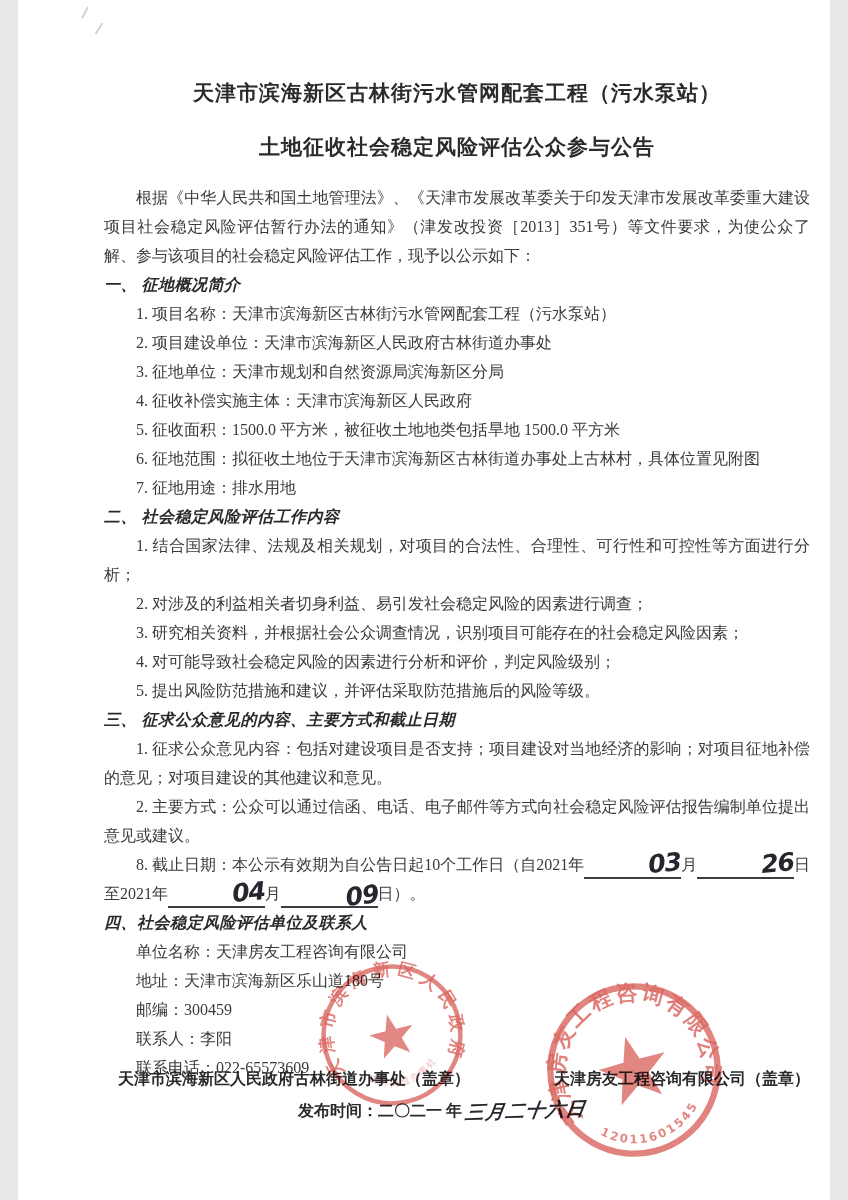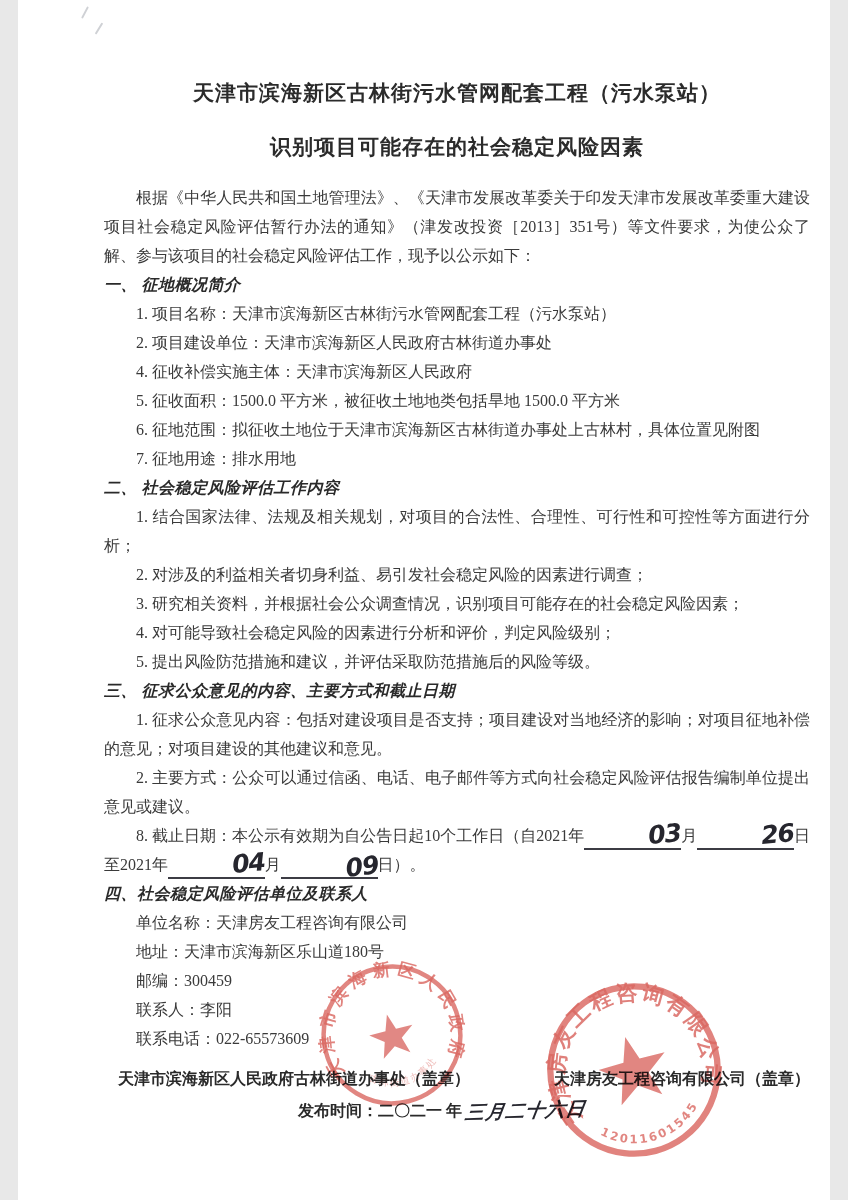--- a/index.html
+++ b/index.html
@@ -106,27 +106,28 @@
 </head>
 <body>
 
 <div class="page">
 
   <div class="pen-mark m1"></div>
   <div class="pen-mark m2"></div>
 
   <div class="content">
     <h1 class="title">天津市滨海新区古林街污水管网配套工程（污水泵站）</h1>
-    <h1 class="title second">识别项目可能存在的社会稳定风险因素</h1>
+    <h1 class="title second">土地征收社会稳定风险评估公众参与公告</h1>
 
     <p class="para indent intro">根据《中华人民共和国土地管理法》、《天津市发展改革委关于印发天津市发展改革委重大建设项目社会稳定风险评估暂行办法的通知》（津发改投资［2013］351号）等文件要求，为使公众了解、参与该项目的社会稳定风险评估工作，现予以公示如下：</p>
 
     <h2 class="sec">一、 征地概况简介</h2>
     <p class="para indent">1. 项目名称：天津市滨海新区古林街污水管网配套工程（污水泵站）</p>
     <p class="para indent">2. 项目建设单位：天津市滨海新区人民政府古林街道办事处</p>
+    <p class="para indent">3. 征地单位：天津市规划和自然资源局滨海新区分局</p>
     <p class="para indent">4. 征收补偿实施主体：天津市滨海新区人民政府</p>
     <p class="para indent">5. 征收面积：1500.0 平方米，被征收土地地类包括旱地 1500.0 平方米</p>
     <p class="para indent">6. 征地范围：拟征收土地位于天津市滨海新区古林街道办事处上古林村，具体位置见附图</p>
     <p class="para indent">7. 征地用途：排水用地</p>
 
     <h2 class="sec">二、 社会稳定风险评估工作内容</h2>
     <p class="para indent">1. 结合国家法律、法规及相关规划，对项目的合法性、合理性、可行性和可控性等方面进行分析；</p>
     <p class="para indent">2. 对涉及的利益相关者切身利益、易引发社会稳定风险的因素进行调查；</p>
     <p class="para indent">3. 研究相关资料，并根据社会公众调查情况，识别项目可能存在的社会稳定风险因素；</p>
     <p class="para indent">4. 对可能导致社会稳定风险的因素进行分析和评价，判定风险级别；</p>

